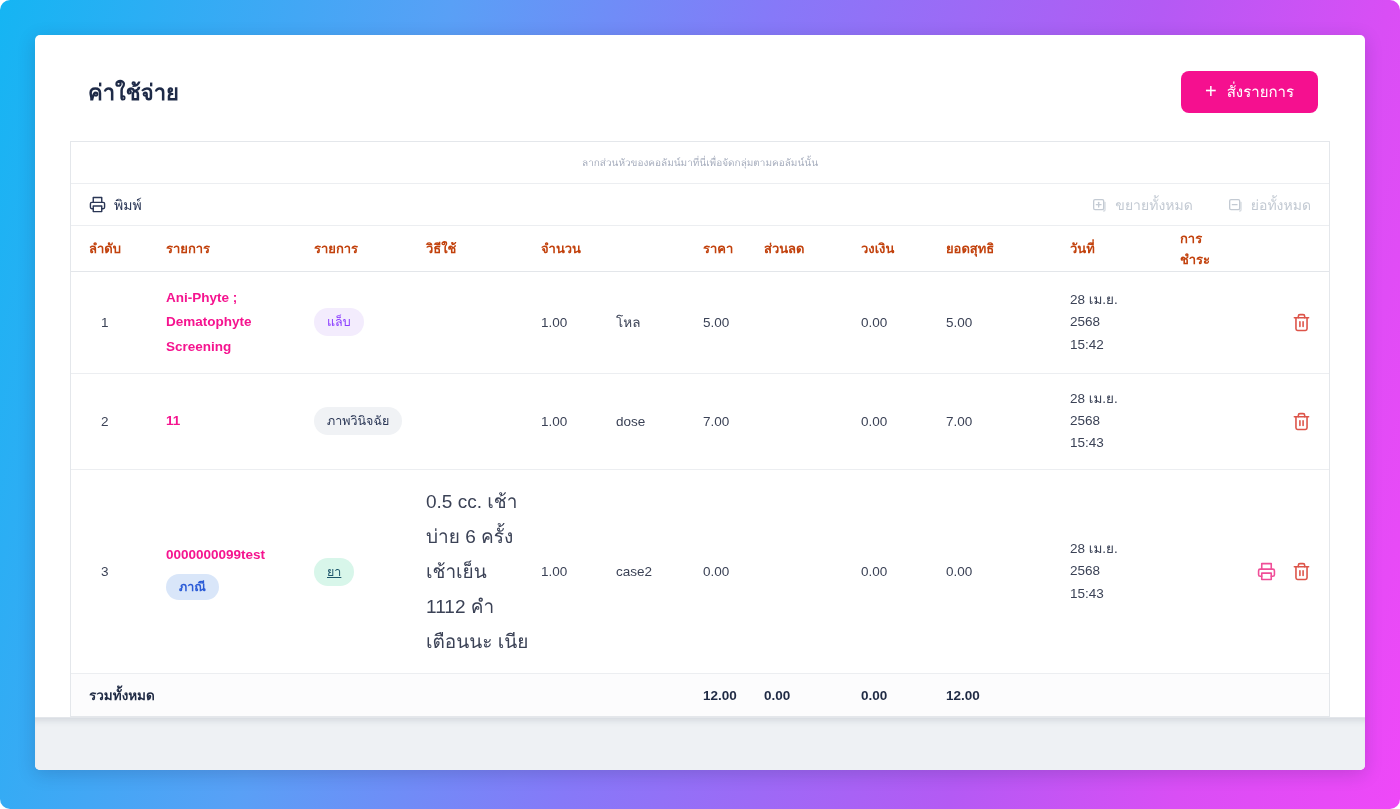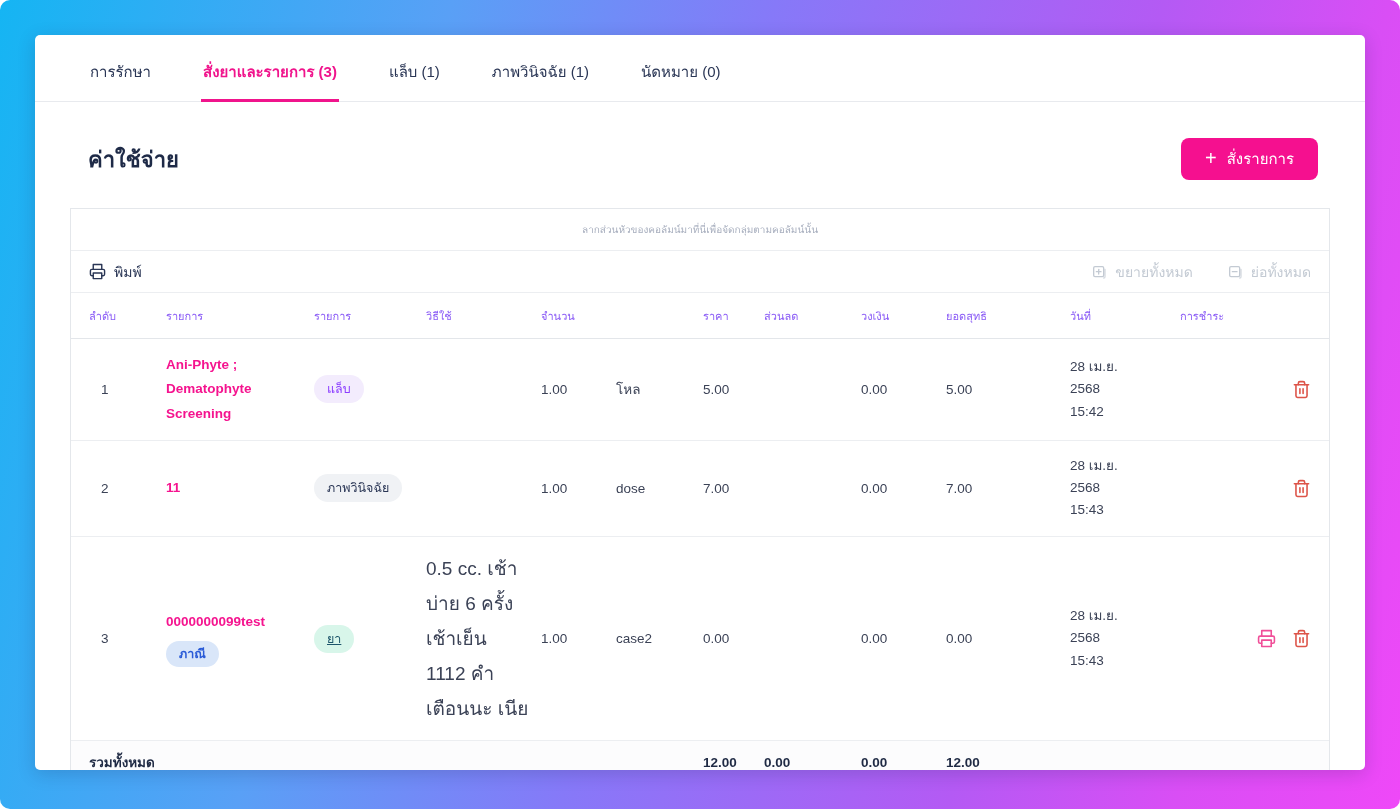--- a/index.html
+++ b/index.html
@@ -64,21 +64,21 @@
   }
   .tool-btn.disabled { color:#c3cad3; cursor:default; }
   .tool-btn svg { flex:0 0 auto; }
   
   .grid-row {
     display:grid;
     grid-template-columns:77px 148px 112px 115px 62px 100px 61px 97px 85px 95px 110px 80px 1fr;
     align-items:center; padding:0 18px;
   }
   .hdr {
-    min-height:46px; font-size:11px; font-weight:normal; color:#8b5cf6;
+    min-height:46px; font-size:13px; font-weight:bold; color:#c2410c;
     border-bottom:1px solid #e3e6ea;
   }
   .cell-r { text-align:left; }
   .pad-l { padding-left:29px; }
   .data-row {
     font-size:13.5px; color:#3b4256; border-bottom:1px solid #eceef1;
     min-height:62px; padding-top:14px; padding-bottom:14px;
   }
   .no-cell { padding-left:12px; }
   .item-link { color:#f5148f; font-weight:bold; font-size:13.5px; line-height:1.8; cursor:pointer; display:inline-block; }
@@ -106,43 +106,20 @@
     box-shadow:inset 0 7px 7px -5px rgba(30,40,70,.14);
     border-top:1px solid #e3e6ea;
   }
 </style>
 </head>
 <body>
 
 <div class="frame">
   <div class="card">
 
-    <div class="tabs">
-
-        <div class="tab">
-          <span>การรักษา</span>
-        </div>
-
-        <div class="tab active">
-          <span>สั่งยาและรายการ (3)</span>
-        </div>
-
-        <div class="tab">
-          <span>แล็บ (1)</span>
-        </div>
-
-        <div class="tab">
-          <span>ภาพวินิจฉัย (1)</span>
-        </div>
-
-        <div class="tab">
-          <span>นัดหมาย (0)</span>
-        </div>
-
-    </div>
 
     <div class="body-area">
 
       <div class="page-head">
         <div class="page-title">ค่าใช้จ่าย</div>
         <button class="order-btn">
           <span class="plus">+</span>
           <span>สั่งรายการ</span>
         </button>
       </div>

